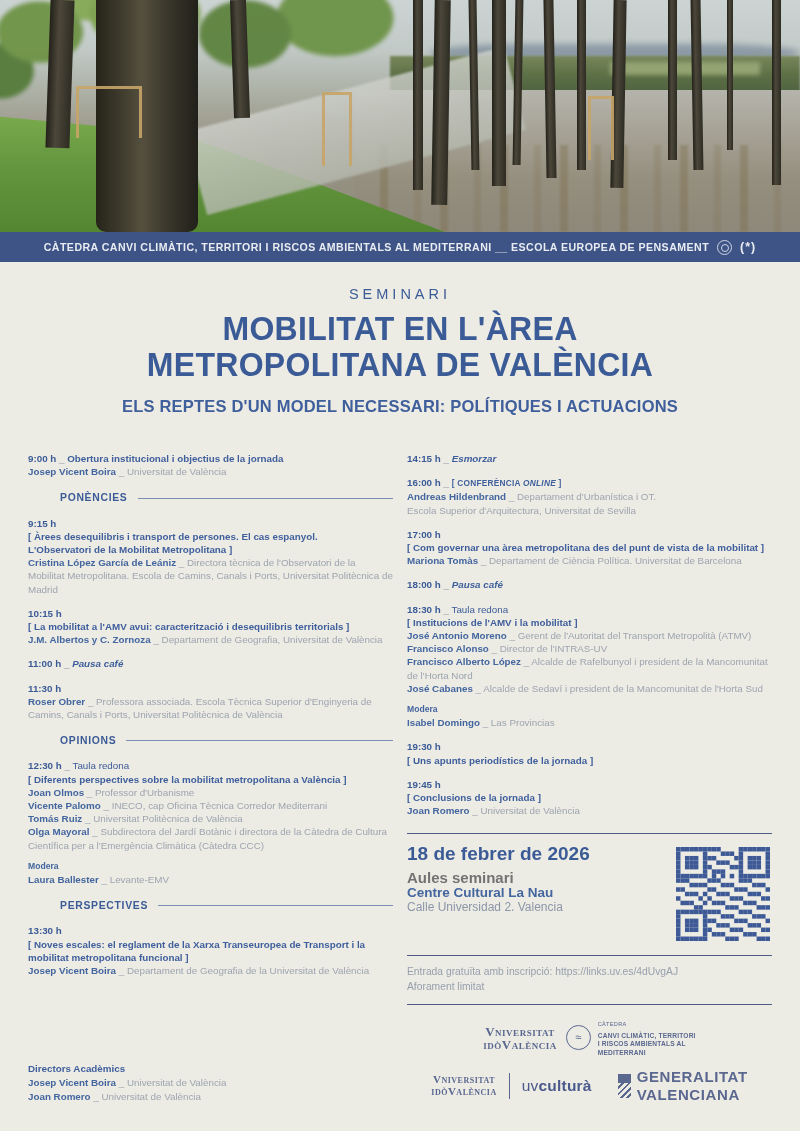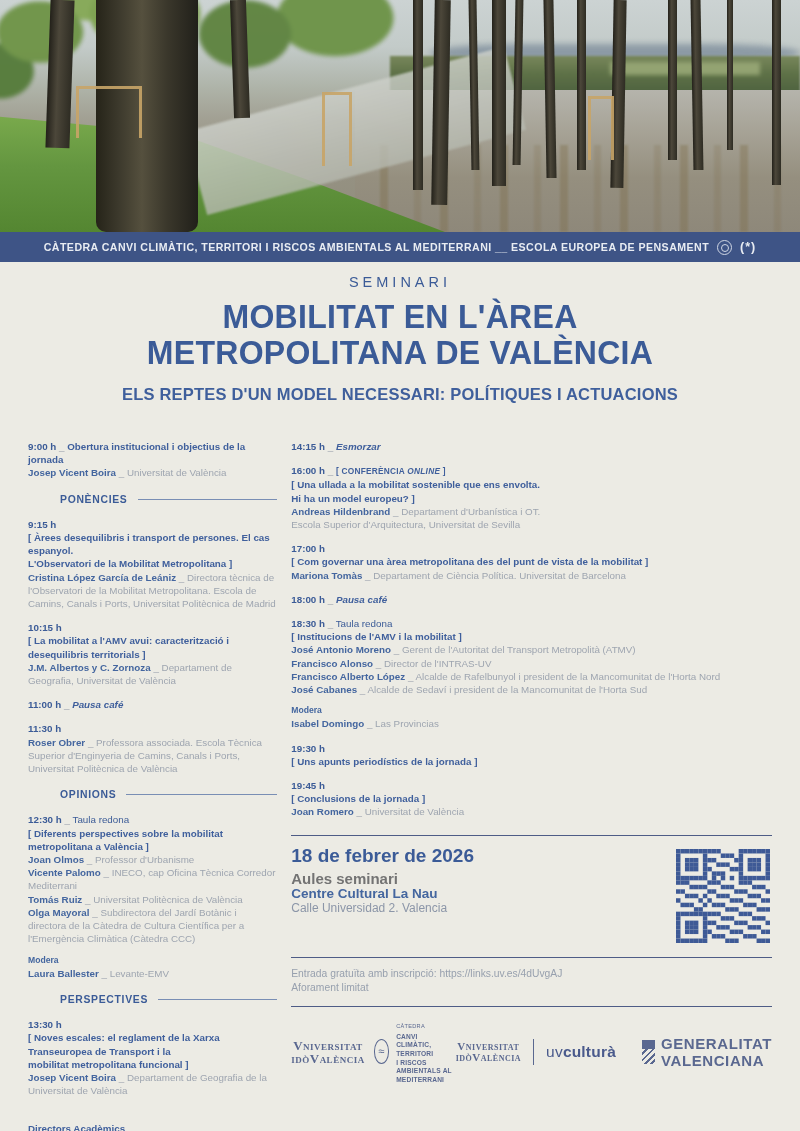--- a/index.html
+++ b/index.html
@@ -35,21 +35,21 @@
   .frame { border:3px solid #c8a568; border-bottom:0; opacity:.9; }
 
   
   .topbar { height:30px; background:#3e5486; display:flex; align-items:center; justify-content:center; gap:8px; }
   .topbar-text { color:#e8ecf2; font-size:10.6px; font-weight:600; letter-spacing:.45px; }
   .seal { width:15px; height:15px; border:1.3px solid #cfd6e4; border-radius:50%; display:inline-block; position:relative; }
   .seal::after { content:""; position:absolute; left:3px; top:3px; width:6px; height:6px; border:1px solid #cfd6e4; border-radius:50%; }
   .star-logo { color:#e8ecf2; font-size:12.5px; font-weight:600; letter-spacing:1px; }
 
   
-  .kicker { text-align:center; margin-top:12px; color:#3b5b97; font-size:14.5px; letter-spacing:4px; font-weight:400; }
+  .kicker { text-align:center; margin-top:24px; color:#3b5b97; font-size:14.5px; letter-spacing:4px; font-weight:400; }
   .title { text-align:center; margin-top:9px; color:#3b5b97; font-size:33px; line-height:36px; font-weight:700; letter-spacing:.3px; white-space:pre-line; transform:scaleX(.97); }
   .subtitle { text-align:center; margin-top:14px; color:#3f5f9c; font-size:16.5px; font-weight:700; letter-spacing:.2px; }
 
   
   .columns { display:flex; gap:14px; padding:0 28px; margin-top:36px; align-items:stretch; }
   .col { flex:1; display:flex; flex-direction:column; font-size:9.8px; line-height:13.2px; color:#9ea5b0; }
   .entry { margin-bottom:11px; }
   .t-time { color:#3b5b97; font-weight:700; }
   .t-sep { color:#9ea5b0; font-weight:400; }
   .t-bold { color:#3f5f9c; font-weight:700; }
@@ -70,21 +70,21 @@
   
   .event-box { margin-top:5px; border-top:1.8px solid #4e5c86; border-bottom:1.8px solid #4e5c86; padding:13px 0 14px; display:flex; justify-content:space-between; align-items:flex-start; }
   .event-date { color:#3b5b97; font-size:19px; font-weight:700; }
   .event-venue { color:#737373; font-size:15px; font-weight:700; margin-top:10px; }
   .event-place { color:#44669f; font-size:13.5px; font-weight:700; margin-top:2px; }
   .event-address { color:#8c96a8; font-size:12px; margin-top:2px; }
   .qr { width:94px; height:94px; margin-right:2px; }
 
   .registration { padding:9px 0 10px; border-bottom:1.8px solid #4e5c86; color:#97a0ae; font-size:10.3px; line-height:14.5px; }
 
-  .logos { margin-top:13px; display:flex; flex-direction:row; align-items:center; gap:2px; color:#5a6890; }
+  .logos { margin-top:13px; display:flex; flex-direction:column; align-items:center; gap:11px; color:#5a6890; }
   .logo-row { display:flex; align-items:center; justify-content:center; }
   .uv-wordmark { font-family:"Liberation Serif", serif; font-variant:small-caps; font-weight:600; line-height:1.02; text-align:center; letter-spacing:.5px; }
   .uv-big { font-size:13px; }
   .uv-small { font-size:11px; }
   .leaf-circle { width:25px; height:25px; border:1.3px solid #5a6890; border-radius:50%; margin:0 7px 0 9px; display:flex; align-items:center; justify-content:center; font-size:11px; color:#5a6890; }
   .catedra-small { font-size:5.6px; letter-spacing:.3px; }
   .catedra-lines { font-size:6.6px; line-height:1.3; letter-spacing:.2px; white-space:pre-line; font-weight:700; }
   .vdiv { width:1px; height:26px; background:#5a6890; margin:0 12px; }
   .uvcultura { font-size:15.5px; color:#4a5a8c; letter-spacing:.2px; }
   .uvcultura b { font-weight:700; }
@@ -216,22 +216,20 @@
       </div>
     </div>
 
     <div class="col">
       <div id="right-program">
           <div class="entry">
             <div class="time-line"><span class="t-time">14:15 h</span><span class="t-sep"> _ </span><span class="t-bolditalic">Esmorzar</span></div>
           </div>
           <div class="entry">
             <div class="time-line"><span class="t-time">16:00 h</span><span class="t-sep"> _ </span><span class="t-caps">[ CONFERÈNCIA </span><span class="t-capsitalic">ONLINE</span><span class="t-caps"> ]</span></div>
-            <div class="session-title">[ Una ullada a la mobilitat sostenible que ens envolta.
-Hi ha un model europeu? ]</div>
             <div class="speaker"><span class="speaker-name">Andreas Hildenbrand</span><span class="t-sep"> _ </span><span class="speaker-desc">Departament d'Urbanística i OT.
 Escola Superior d'Arquitectura, Universitat de Sevilla</span></div>
           </div>
           <div class="entry">
             <div class="time-line"><span class="t-time">17:00 h</span></div>
             <div class="session-title">[ Com governar una àrea metropolitana des del punt de vista de la mobilitat ]</div>
             <div class="speaker"><span class="speaker-name">Mariona Tomàs</span><span class="t-sep"> _ </span><span class="speaker-desc">Departament de Ciència Política. Universitat de Barcelona</span></div>
           </div>
           <div class="entry">
             <div class="time-line"><span class="t-time">18:00 h</span><span class="t-sep"> _ </span><span class="t-bolditalic">Pausa café</span></div>

